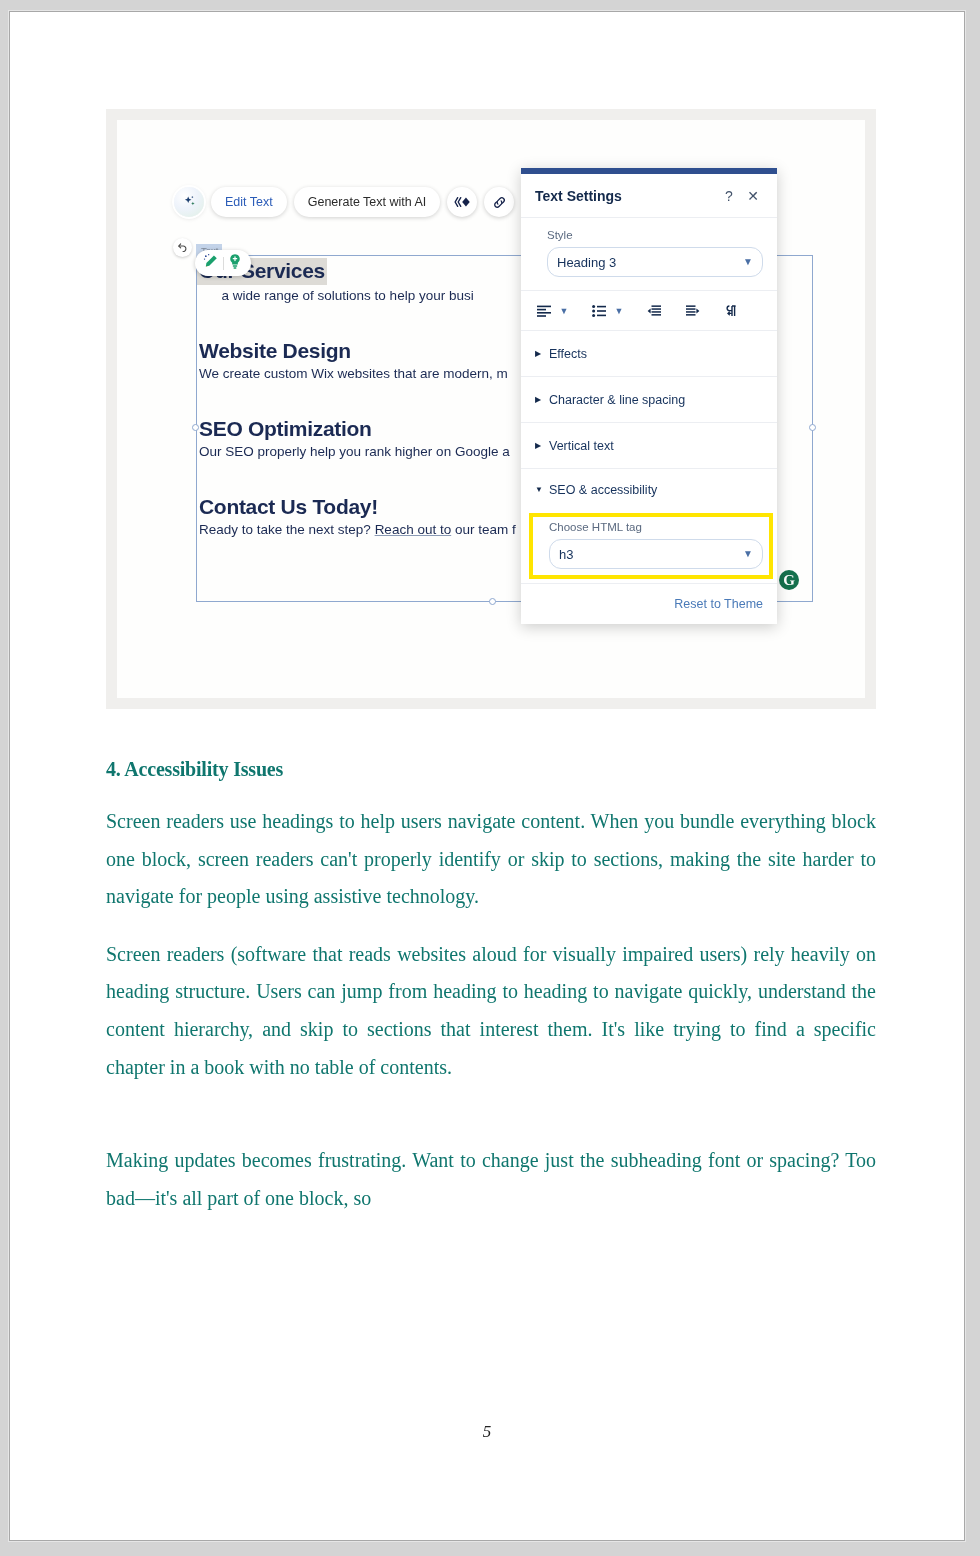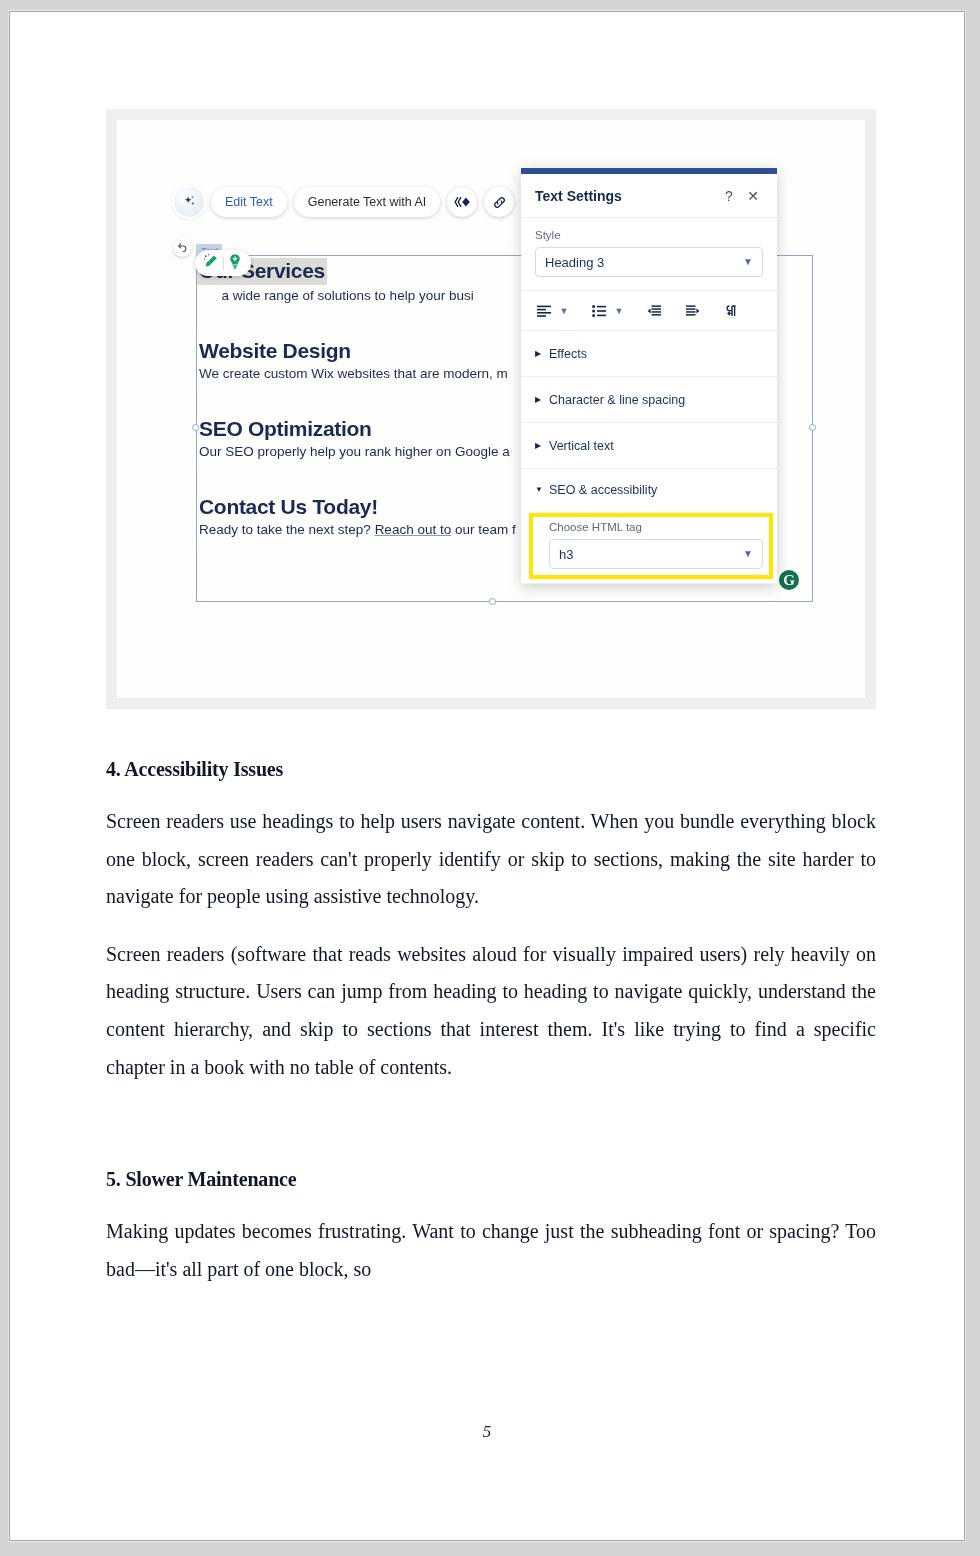--- a/index.html
+++ b/index.html
@@ -198,32 +198,32 @@
     color: #13294b;
   }
   .ts-hdr-btn {
     width: 20px; height: 20px;
     display: flex; align-items: center; justify-content: center;
     color: #43536b;
     font-size: 14px;
     margin-left: 4px;
   }
   .ts-section {
-    padding: 11px 14px 13px 14px;
+    padding: 11px 14px 13px 26px;
     border-bottom: 1px solid #eceef2;
   }
   .ts-label {
     font-size: 11.5px;
     color: #5b6a80;
     margin-bottom: 6px;
   }
   .ts-select {
     height: 30px;
     border: 1px solid #cfdbeb;
-    border-radius: 4px;
+    border-radius: 12px;
     background: #ffffff;
     display: flex; align-items: center;
     padding: 0 9px;
     font-size: 13px;
     color: #16325c;
   }
   .ts-select .val { flex: 1; }
   .chev {
     color: #4a6fa5;
     font-size: 10px;
@@ -283,21 +283,21 @@
     font-size: 12.5px;
     color: #4a7ab8;
   }
 
   
   .prose {
     position: absolute;
     left: 96px; top: 720px;
     width: 770px;
     font-family: "Liberation Serif", serif;
-    color: #0f172a;
+    color: #0f766e;
   }
   .prose h3 {
     font-size: 20px;
     font-weight: 700;
     margin: 26px 0 22px 0;
     letter-spacing: -0.2px;
   }
   .prose p {
     font-size: 20px;
     line-height: 1.88;
@@ -502,30 +502,32 @@
 
           <div class="seo-body">
             <div class="hl-box"></div>
             <div class="ts-label">Choose HTML tag</div>
             <div class="ts-select">
               <span class="val">h3</span>
               <span class="chev">▼</span>
             </div>
           </div>
 
+          <div class="ts-footer">
+            <span class="reset-link">Reset to Theme</span>
+          </div>
         </div>
 
       </div>
     </div>
 
     <div class="prose">
       <h3>4. Accessibility Issues</h3>
       <p>Screen readers use headings to help users navigate content. When you bundle everything block one block, screen readers can't properly identify or skip to sections, making the site harder to navigate for people using assistive technology.</p>
       <p>Screen readers (software that reads websites aloud for visually impaired users) rely heavily on heading structure. Users can jump from heading to heading to navigate quickly, understand the content hierarchy, and skip to sections that interest them. It's like trying to find a specific chapter in a book with no table of contents.</p>
       <div class="gap"></div>
-      <h3>5. Slower Maintenance</h3>
       <p>Making updates becomes frustrating. Want to change just the subheading font or spacing? Too bad—it's all part of one block, so</p>
     </div>
 
     <div class="page-num">5</div>
 
   </div>
 </div>
 
 </body></html>

